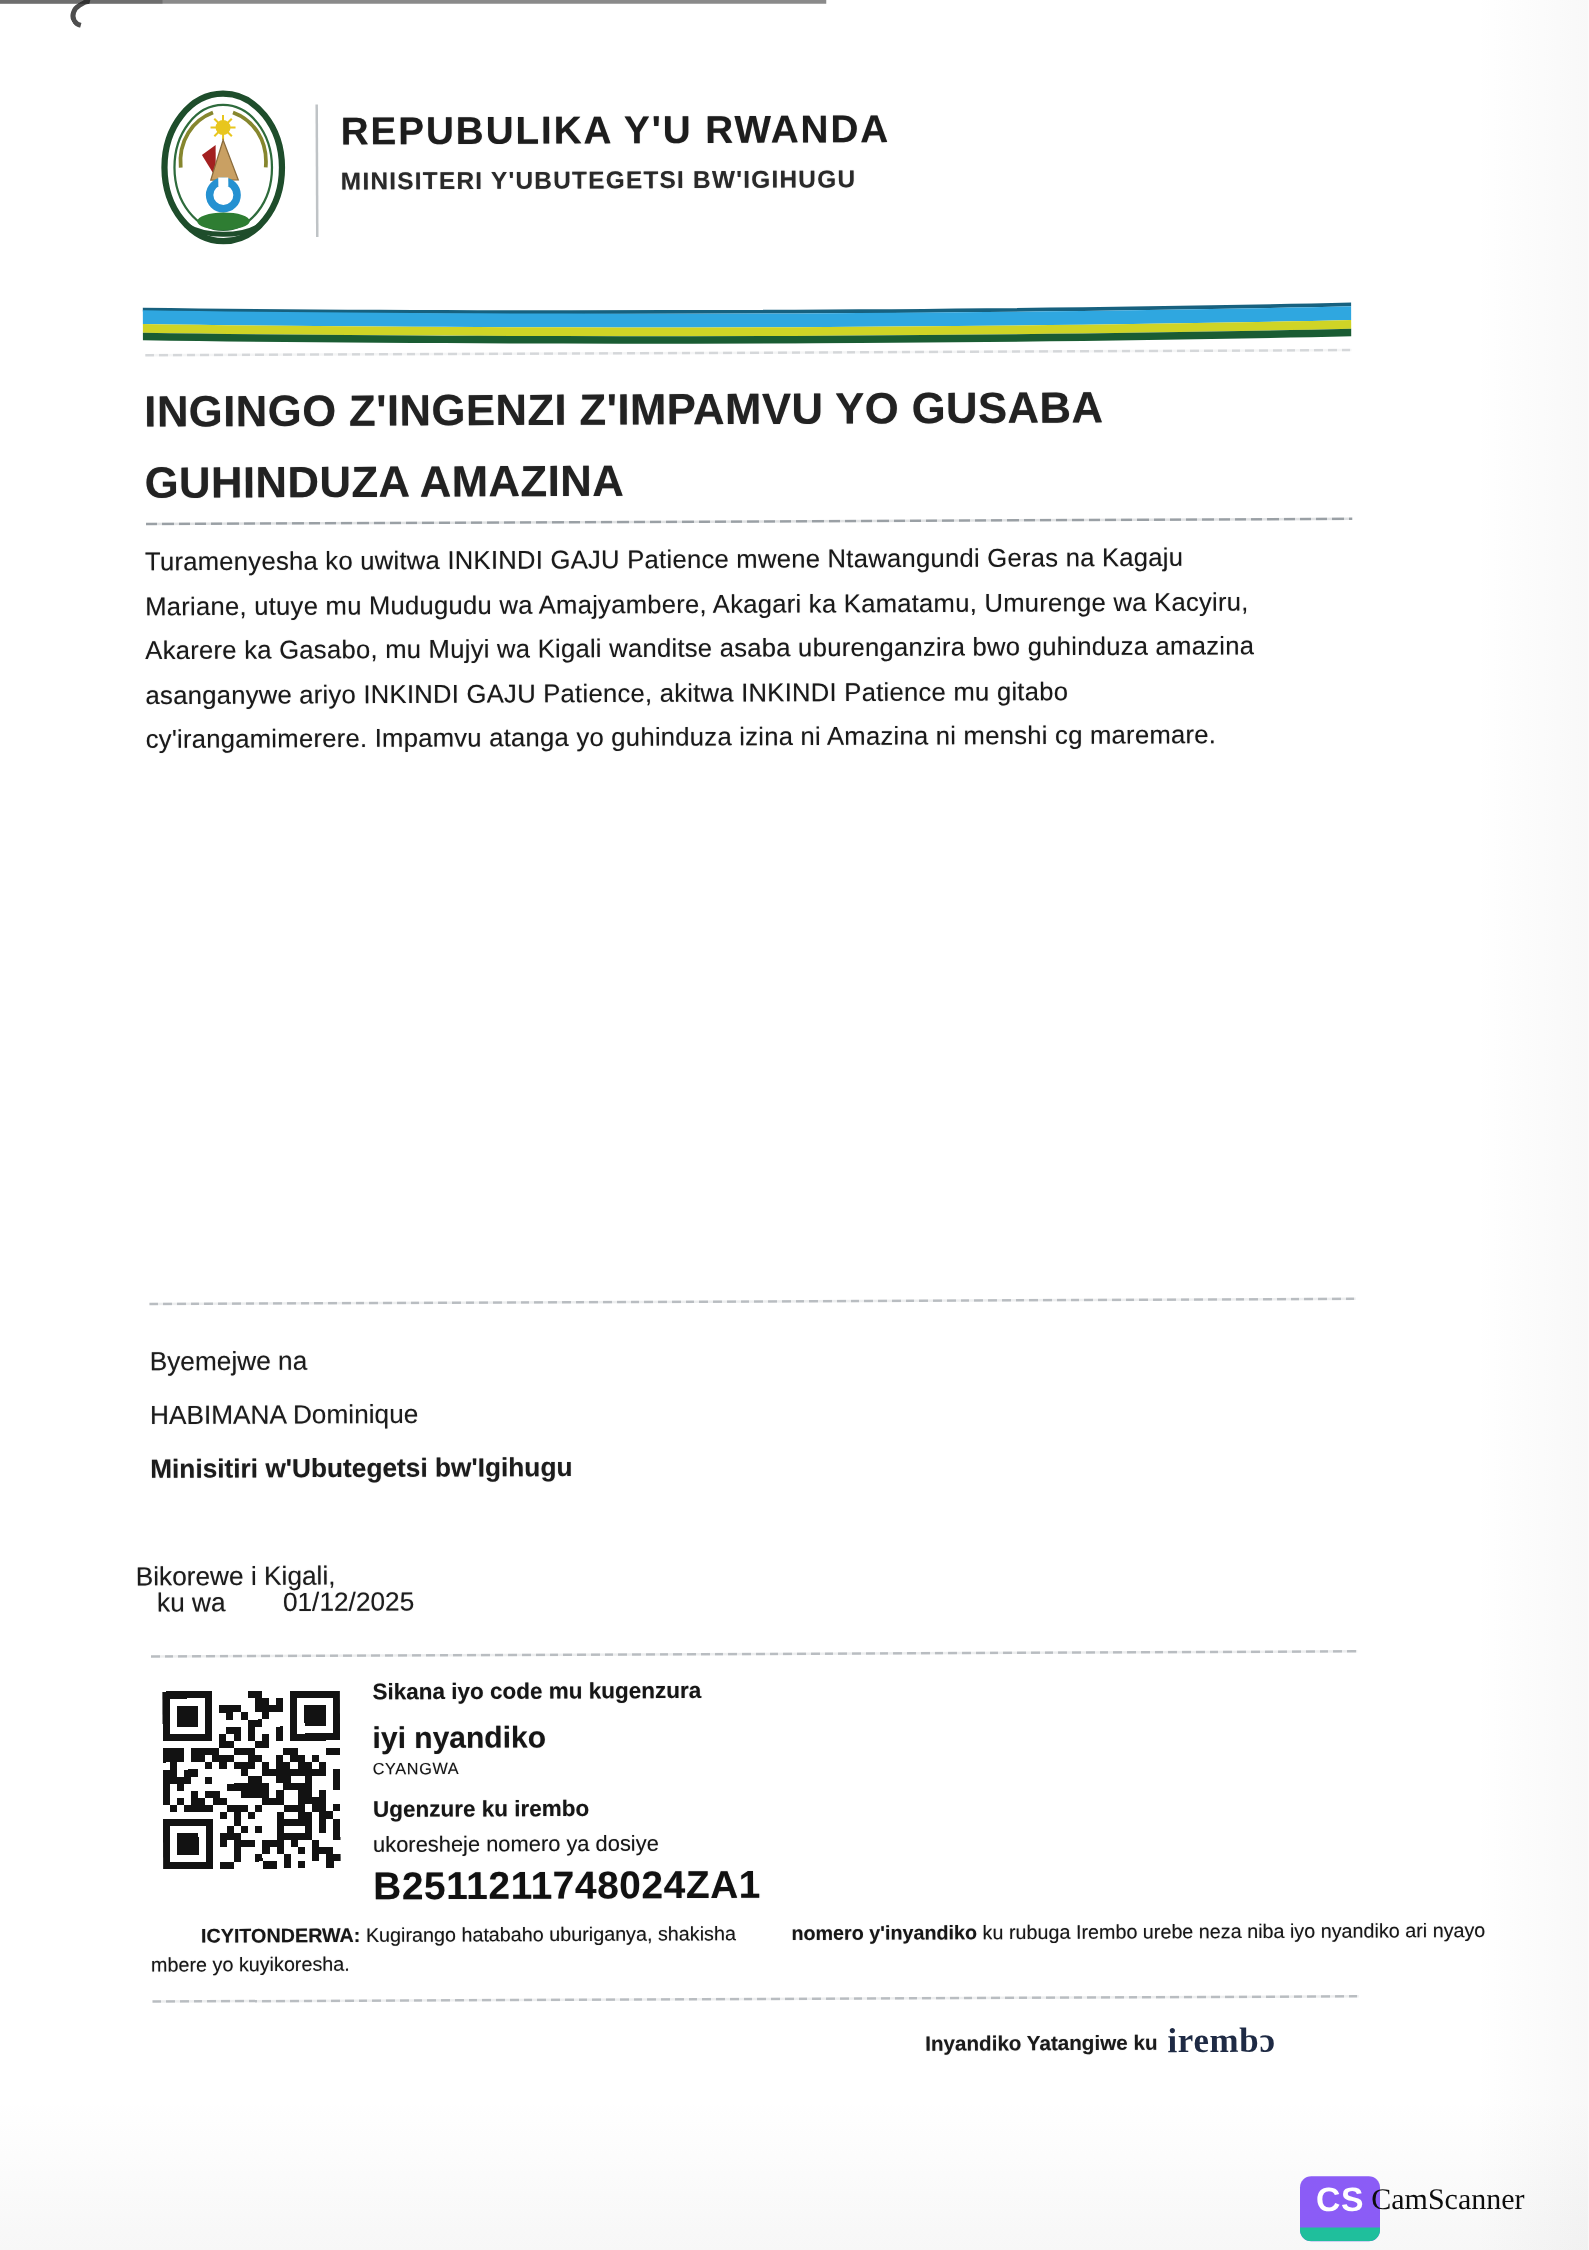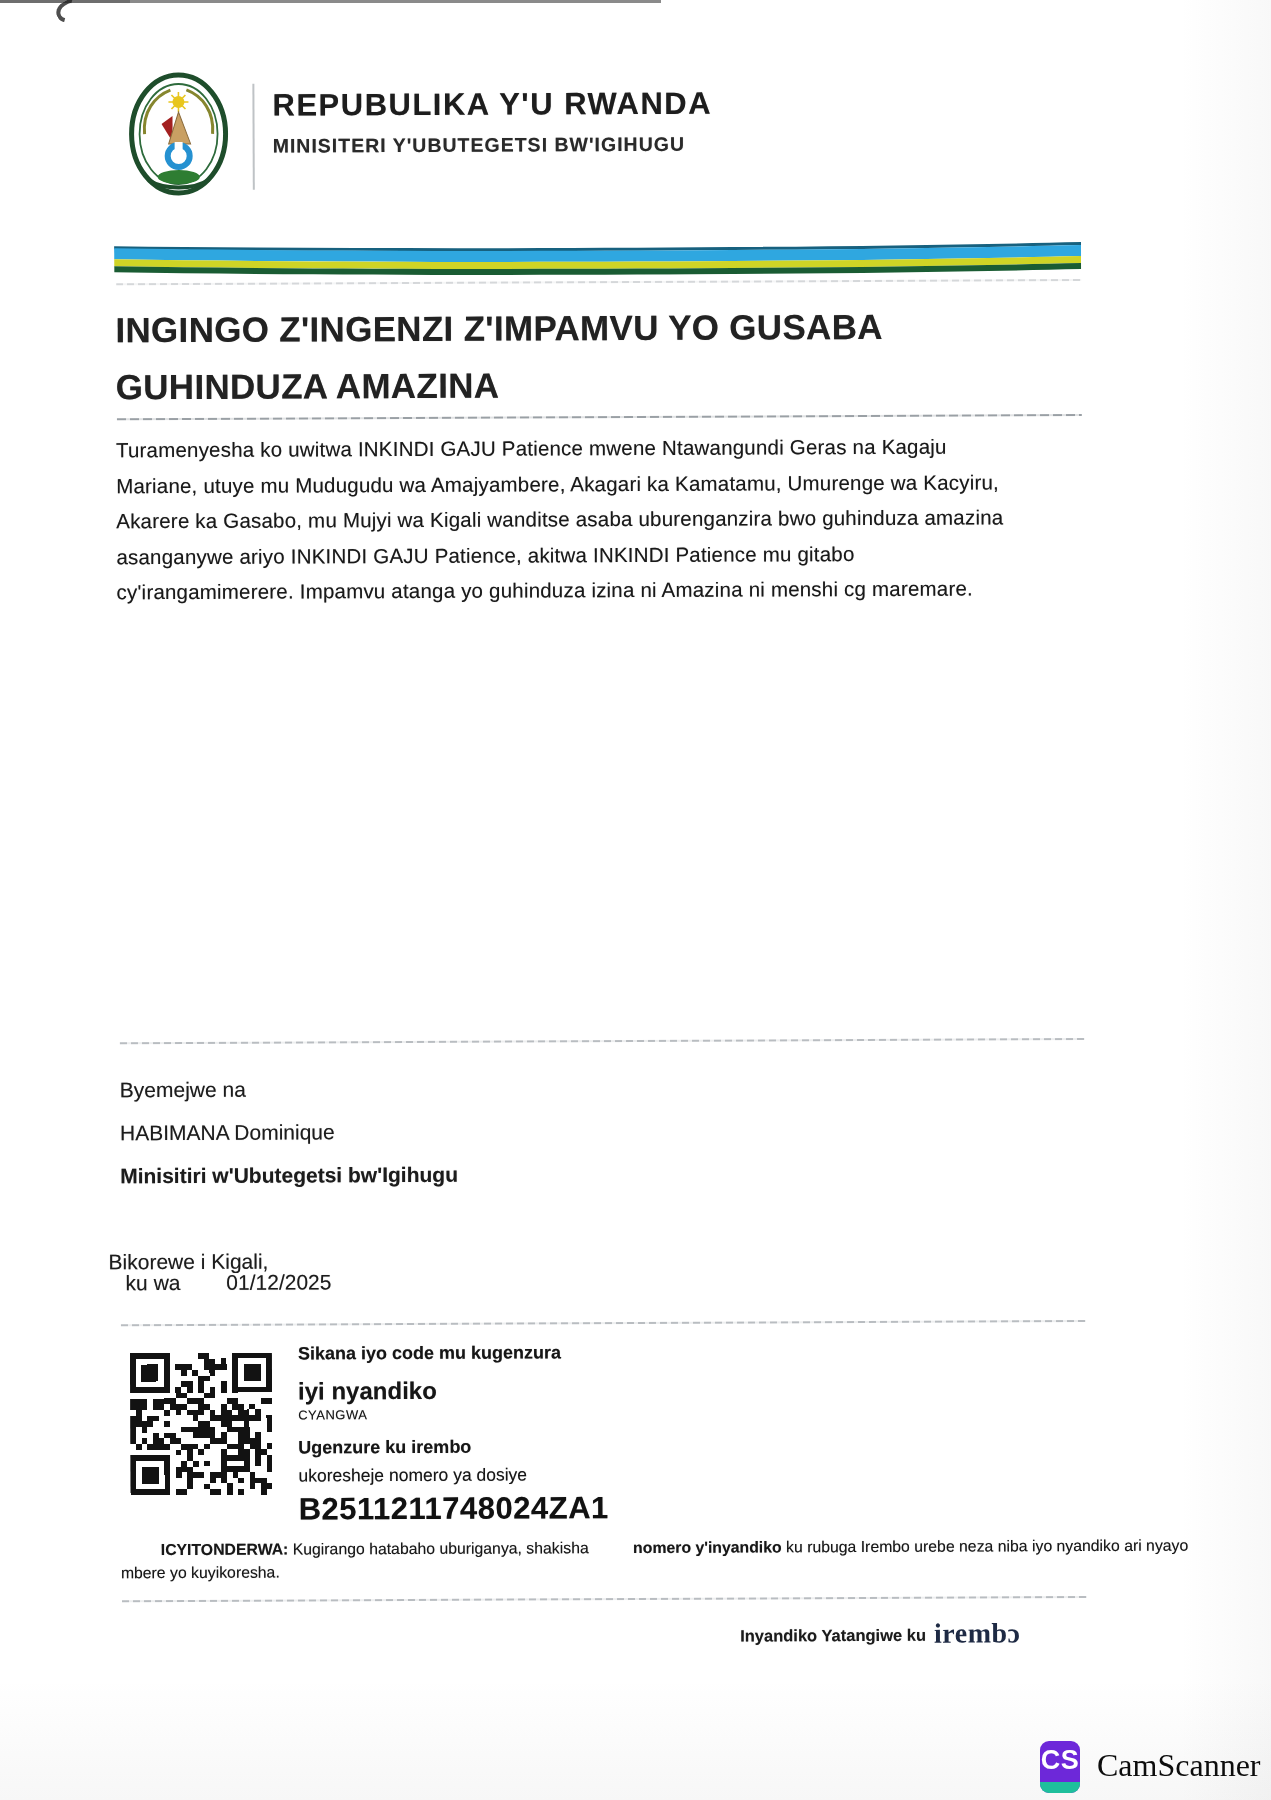--- a/index.html
+++ b/index.html
@@ -65,24 +65,24 @@
 
   
   .notice{position:absolute;left:114px;top:1536px;font-size:15.8px;line-height:23px;color:#171717;white-space:nowrap;}
   .notice b{font-weight:700;padding-left:40px;}
 
   
   .footer-issued{position:absolute;top:1617px;left:733px;font-size:16.5px;font-weight:600;color:#1b1b1b;white-space:nowrap;display:flex;align-items:baseline;gap:8px;}
   .irembo-logo{font-size:28px;font-weight:700;color:#1e2a44;letter-spacing:.5px;font-family:Liberation Serif, serif;position:relative;top:2px;}
 
   
-  .cs-badge{position:absolute;left:1040px;top:1741px;width:40px;height:52px;border-radius:9px;background:#6d28d9;overflow:hidden;}
+  .cs-badge{position:absolute;left:1040px;top:1741px;width:64px;height:52px;border-radius:9px;background:#8b5cf6;overflow:hidden;}
   .cs-badge .cs-txt{position:absolute;top:4px;left:0;width:100%;text-align:center;color:#fff;font-weight:700;font-size:27px;letter-spacing:.5px;}
   .cs-badge .cs-teal{position:absolute;bottom:0;left:0;width:100%;height:11px;background:#1fbf9c;}
-  .cs-name{position:absolute;left:1097px;top:1747px;font-family:"Liberation Serif","DejaVu Serif",serif;font-size:32px;color:#0d0d0d;white-space:nowrap;}
+  .cs-name{position:absolute;left:1097px;top:1747px;font-family:"Liberation Serif","DejaVu Serif",serif;font-size:24px;color:#0d0d0d;white-space:nowrap;}
 </style>
 </head>
 <body>
 
 <div id="page">
 
   <div class="scan-top-line"></div>
   <div class="scan-top-line2"></div>
   <div class="scan-mark"></div>
   <div class="scan-shade-right"></div>

